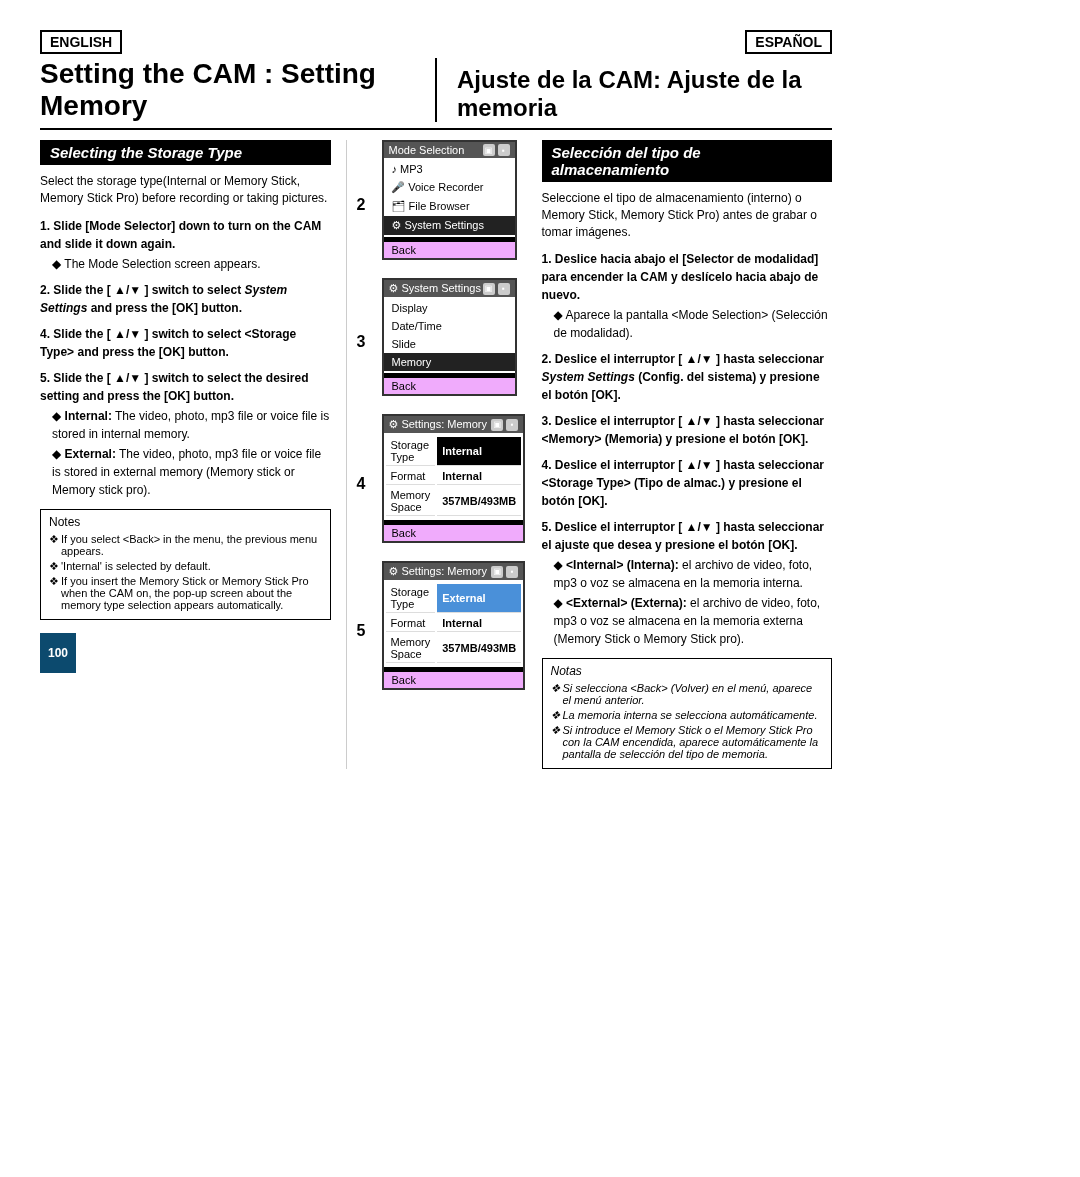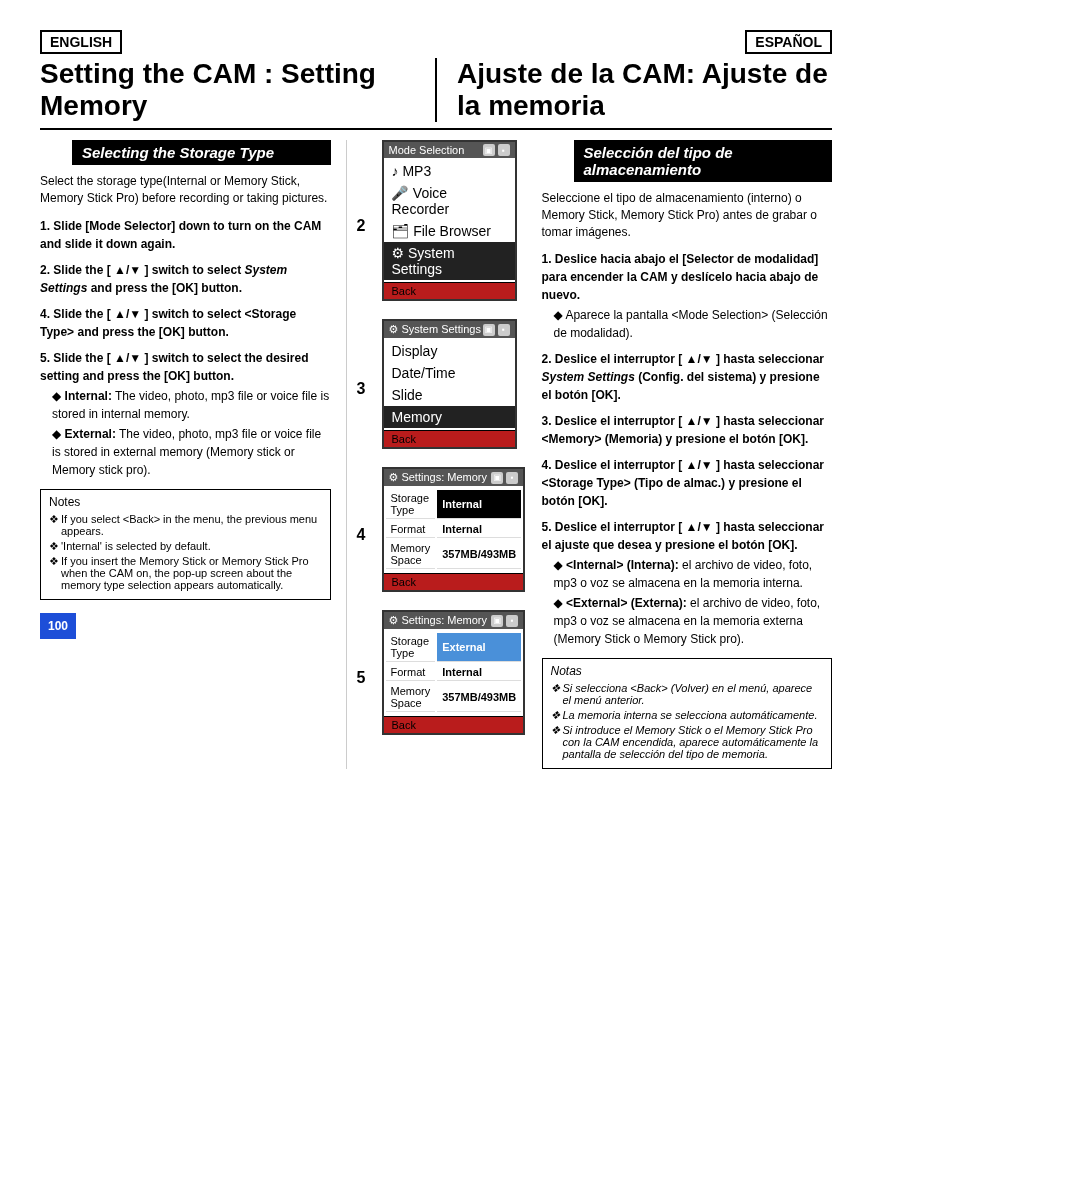--- a/index.html
+++ b/index.html
@@ -42,21 +42,21 @@
 
     .main-title-en {
       font-size: 28px;
       font-weight: bold;
       flex: 1;
       border-right: 2px solid #000;
       padding-right: 20px;
     }
 
     .main-title-es {
-      font-size: 28px;
+      font-size: 24px;
       font-weight: bold;
       flex: 1;
       padding-left: 20px;
     }
 
     .left-col {
       flex: 1;
       padding-right: 15px;
       border-right: 1px solid #ccc;
     }
@@ -72,21 +72,20 @@
     }
 
     .section-heading {
       background: #000;
       color: #fff;
       font-style: italic;
       font-weight: bold;
       font-size: 15px;
       padding: 4px 10px;
       margin-bottom: 8px;
-      margin-left: 32px;
     }
 
     .intro-text {
       font-size: 12px;
       margin-bottom: 10px;
       line-height: 1.4;
     }
 
     .steps {
       font-size: 12px;
@@ -140,34 +139,34 @@
       justify-content: center;
     }
 
     .screen-body {
       background: #fff;
       padding: 2px 0;
     }
 
     .screen-item {
       padding: 3px 8px;
-      font-size: 14px;
+      font-size: 11px;
       display: flex;
       align-items: center;
       gap: 4px;
     }
 
     .screen-item.selected {
       background: #222;
       color: #fff;
     }
 
     .screen-footer {
-      background: #b91c1c;
-      border-top: 1px solid #000000;
+      background: #f0abfc;
+      border-top: 5px solid #000000;
       padding: 2px 8px;
       font-size: 11px;
     }
 
     .screen-table {
       width: 100%;
       font-size: 11px;
     }
 
     .screen-table tr td {
@@ -214,25 +213,25 @@
     }
 
     .notes-item::before {
       content: "❖ ";
       position: absolute;
       left: 0;
     }
 
     .page-num-badge {
       display: inline-block;
-      background: #1d4ed8;
+      background: #0c4a6e;
       color: #fff;
       font-size: 12px;
       font-weight: bold;
-      padding: 6px 8px;
+      padding: 13px 8px;
       margin-top: 5px;
     }
 
     .notas-box {
       border: 1px solid #000;
       padding: 5px 8px;
       margin-top: 10px;
       font-size: 11px;
       font-style: italic;
     }
@@ -271,20 +270,21 @@
   <div style="display:flex; gap:0;">
 
     <div class="left-col">
       <div class="section-heading">Selecting the Storage Type</div>
       <p class="intro-text">Select the storage type(Internal or Memory Stick, Memory Stick Pro) before recording or taking pictures.</p>
 
       <div class="steps">
 
         <div class="step">
           <span class="step-bold">1. Slide [Mode Selector] down to turn on the CAM and slide it down again.</span>
+          <div class="bullet-diamond">The Mode Selection screen appears.</div>
         </div>
 
         <div class="step">
           <span class="step-bold">2. Slide the [ ▲/▼ ] switch to select <em>System Settings</em> and press the [OK] button.</span>
         </div>
 
 
         <div class="step">
           <span class="step-bold">4. Slide the [ ▲/▼ ] switch to select &lt;Storage Type&gt; and press the [OK] button.</span>
         </div>

